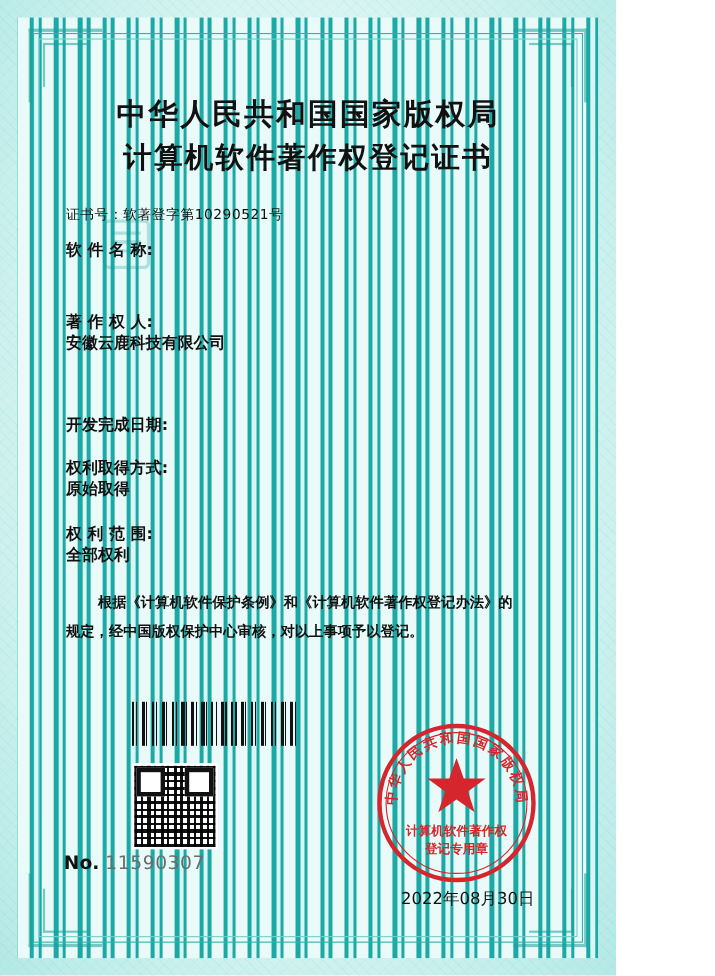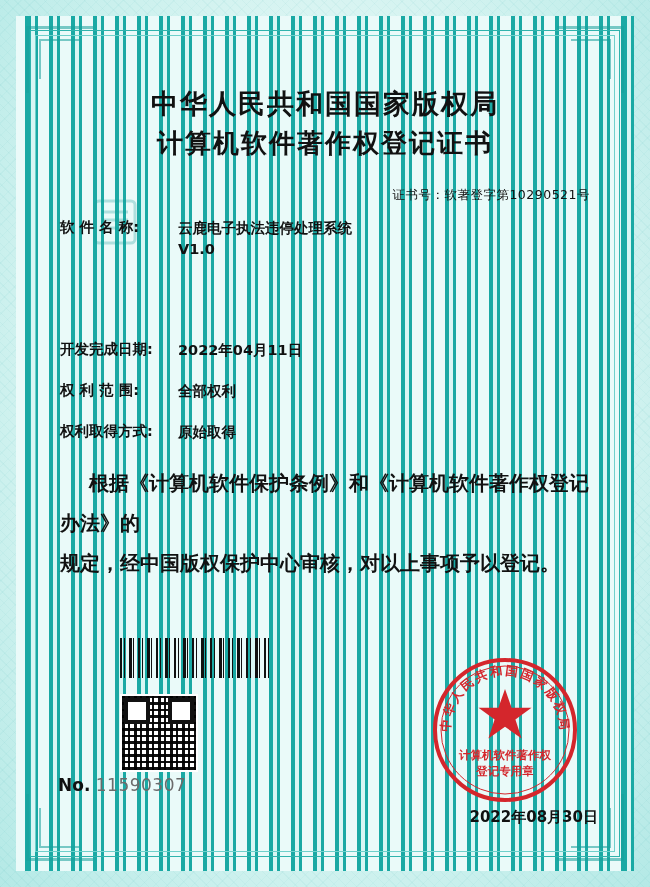--- a/index.html
+++ b/index.html
@@ -10,21 +10,21 @@
     width: 650px;
     height: 887px;
     background: #ffffff;
     font-family: "Liberation Serif", serif;
     overflow: hidden;
   }
 
   
   .certificate {
     position: relative;
-    width: 650px;
+    width: 560px;
     height: 887px;
     background:
       radial-gradient(ellipse at 50% 45%, #f2fcfb 0%, #e8f9f7 38%, #cdf1ee 70%, #b4e9e6 100%);
     box-sizing: border-box;
     overflow: hidden;
   }
 
   
   .texture {
     position: absolute;
@@ -124,21 +124,20 @@
     font-size: 26px;
     font-weight: bold;
     letter-spacing: 2px;
     color: #111;
     margin-top: 4px;
     font-family: "DejaVu Serif", "Liberation Serif", serif;
   }
 
   .cert-no {
     margin-top: 26px;
-    text-align: right;
     font-size: 12.5px;
     color: #111;
     letter-spacing: 0.5px;
     font-family: "DejaVu Sans", "Liberation Sans", sans-serif;
   }
 
   .fields {
     margin-top: 14px;
   }
   .field-row {
@@ -164,24 +163,24 @@
     color: #111;
     font-weight: bold;
     font-family: "DejaVu Sans", "Liberation Sans", sans-serif;
     line-height: 1.45;
     white-space: pre-line;
   }
 
   .gap-a { height: 26px; }
   .gap-b { height: 34px; }
 
-  .row-tall { margin-bottom: 20px; }
+  .row-tall { margin-bottom: 20px; flex-direction: column; }
 
   .statement {
-    font-size: 20px;
+    font-size: 13px;
     line-height: 2.0;
     color: #111;
     font-weight: bold;
     font-family: "DejaVu Sans", "Liberation Sans", sans-serif;
     text-indent: 29px;
   }
 
   
   .codes {
     position: absolute;
@@ -228,24 +227,24 @@
     top: 775px;
     font-size: 17px;
     color: #111;
     font-family: "DejaVu Sans", "Liberation Sans", sans-serif;
   }
   .no-line .no-label { font-weight: bold; }
   .no-line .no-value { color: #6b6b6b; letter-spacing: 0.5px; }
 
   .issue-date {
     position: absolute;
-    right: 52px;
+    right: 74px;
     top: 772px;
     font-size: 15px;
-    font-weight: bold;
+    font-weight: normal;
     color: #111;
     font-family: "DejaVu Sans", "Liberation Sans", sans-serif;
     margin-top: 36px;
   }
 
   
   .seal {
     position: absolute;
     right: 70px;
     top: 655px;
@@ -280,43 +279,44 @@
     <div class="title-sub">计算机软件著作权登记证书</div>
 
     <div class="cert-no">
       <span>证书号：</span><span>软著登字第10290521号</span>
     </div>
 
     <div class="fields">
 
       <div class="field-row row-tall">
         <div class="field-label spread">软 件 名 称:</div>
-        <div class="field-value">云鹿电子执法违停处理系统
-V1.0</div>
       </div>
 
       <div class="gap-a"></div>
 
+      <div class="field-row row-tall">
+        <div class="field-label spread">著 作 权 人:</div>
+        <div class="field-value">安徽云鹿科技有限公司</div>
+      </div>
 
       <div class="gap-b"></div>
 
 
       <div class="field-row row-tall">
         <div class="field-label">开发完成日期:</div>
-        <div class="field-value">2022年04月11日</div>
+      </div>
+
+      <div class="field-row row-tall">
+        <div class="field-label">权利取得方式:</div>
+        <div class="field-value">原始取得</div>
       </div>
 
       <div class="field-row row-tall">
         <div class="field-label spread">权 利 范 围:</div>
         <div class="field-value">全部权利</div>
-      </div>
-
-      <div class="field-row row-tall">
-        <div class="field-label">权利取得方式:</div>
-        <div class="field-value">原始取得</div>
       </div>
 
 
     </div>
 
     <div class="statement">
       <span>根据《计算机软件保护条例》和《计算机软件著作权登记办法》的</span><br>
       <span style="display:inline-block;text-indent:0">规定，经中国版权保护中心审核，对以上事项予以登记。</span>
     </div>
 

